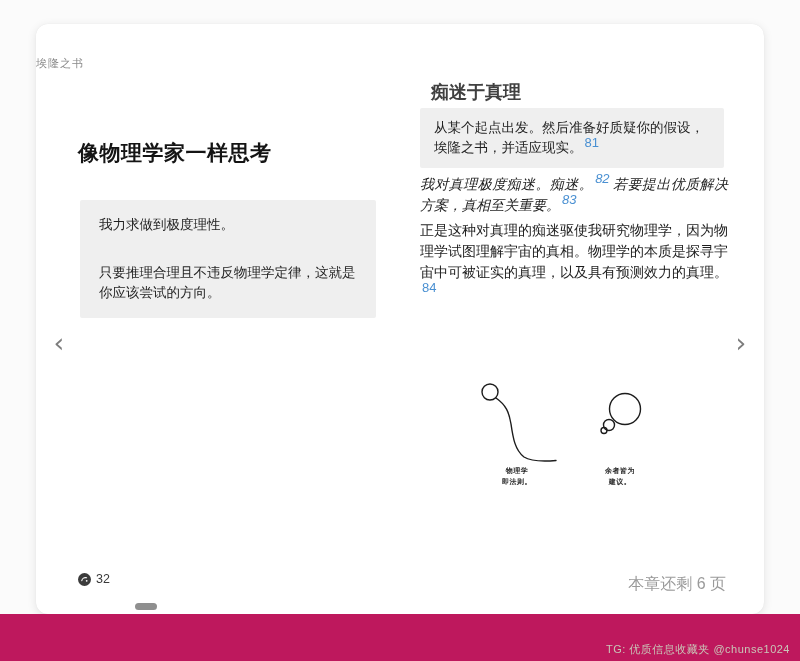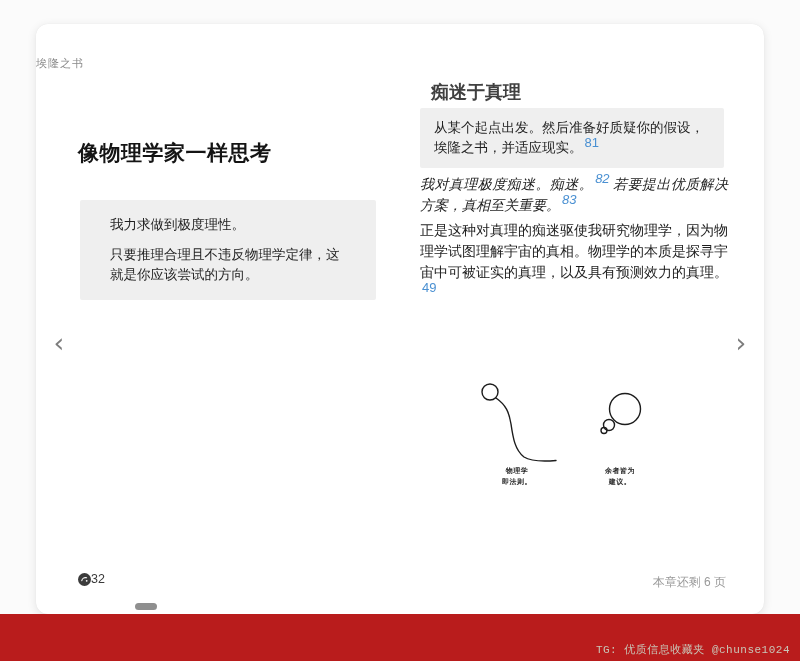--- a/index.html
+++ b/index.html
@@ -34,22 +34,22 @@
   .chapter-title {
     position: absolute; left: 0; top: 110px; width: 300px;
     font-size: 21px; line-height: 38px; font-weight: 900; color: #141414;
     letter-spacing: 0.5px;
   }
 
   .quote-block {
     background: #efefef; border-radius: 2px; color: #1f1f1f;
     font-size: 13.5px; line-height: 20px;
   }
-  .quote-block.lg { position: absolute; left: 2px; top: 176px; width: 296px; padding: 15px 30px; }
-  .quote-block.lg p + p { margin-top: 10px; }
+  .quote-block.lg { position: absolute; left: 2px; top: 176px; width: 296px; padding: 15px 19px; }
+  .quote-block.lg p + p { margin-top: 28px; }
   .quote-block.sm { position: absolute; left: 0; top: 84px; width: 304px; padding: 10px 14px; }
 
   .section-title {
     position: absolute; left: 11px; top: 56px;
     font-size: 18px; font-weight: 800; color: #404040;
   }
 
   .serif-para {
     position: absolute; left: 0; width: 308px;
     font-family: "DejaVu Serif", "Liberation Serif", serif;
@@ -72,42 +72,41 @@
     font-size: 7px; line-height: 11px; font-weight: 700; color: #2a2a2a;
     letter-spacing: 0.5px;
   }
   .sketch-caption.cap-left  { left: 17px; }
   .sketch-caption.cap-right { left: 120px; }
 
   .footer {
     position: absolute; left: 0; bottom: 24px; width: 100%; height: 18px;
   }
   .notes {
-    position: absolute; left: 42px; top: 0; display: flex; align-items: center; 
+    position: absolute; left: 42px; top: 0; display: flex; align-items: center; gap: 5px;
     cursor: pointer;
   }
   .notes-count { font-size: 12.5px; color: #3a3a3a; }
   .page-indicator {
     position: absolute; left: 0; width: 100%; text-align: center; top: 2px;
     font-size: 10.5px; color: #9a9a9a;
   }
   .chapter-remaining {
     position: absolute; right: 38px; top: 2px;
-    font-size: 12px; color: #9a9a9a;
+    font-size: 16px; color: #9a9a9a;
   }
 
   .drag-pill {
     position: absolute; left: 135px; top: 603px; width: 22px; height: 7px;
     background: #8f8f8f; border-radius: 4px; cursor: grab;
   }
 
   .bottom-strip {
     position: absolute; left: 0; top: 614px; width: 800px; height: 47px;
-    background: #b91c1c;
-    font-family: Liberation Mono, monospace;
+    background: #be185d;
   }
   .watermark {
     position: absolute; right: 10px; top: 28px;
     font-size: 11px; color: #c9c6b8; letter-spacing: 0.5px;
   }
 </style>
 </head>
 <body>
 
 <div class="screen">
@@ -134,21 +133,21 @@
 
     <div class="right-col">
       <h2 class="section-title">痴迷于真理</h2>
 
       <div class="quote-block sm">
         <p><span>从某个起点出发。然后准备好质疑你的假设，埃隆之书，并适应现实。</span><sup class="ref">81</sup></p>
       </div>
 
       <p class="serif-para p1"><span>我对真理极度痴迷。痴迷。</span><sup class="ref">82</sup><span>若要提出优质解决方案，真相至关重要。</span><sup class="ref">83</sup></p>
 
-      <p class="serif-para p2"><span>正是这种对真理的痴迷驱使我研究物理学，因为物理学试图理解宇宙的真相。物理学的本质是探寻宇宙中可被证实的真理，以及具有预测效力的真理。</span><sup class="ref">49</sup></p>
+      <p class="serif-para p2"><span>正是这种对真理的痴迷驱使我研究物理学，因为物理学试图理解宇宙的真相。物理学的本质是探寻宇宙中可被证实的真理，以及具有预测效力的真理。</span><sup class="ref">84</sup></p>
     </div>
 
     <div class="illustration">
       <svg width="250" height="118" viewBox="0 0 250 118">
         <g stroke="#1c1c1c" stroke-width="1.4" fill="none" stroke-linecap="round">
 
           <circle cx="30" cy="18" r="8"></circle>
           <path d="M 36,24 C 46,31 49,38 51,50 C 53,64 55,76 64,83 C 72,88 84,87.5 96,86.5"></path>
 
           <circle cx="165" cy="35" r="15.5"></circle>

